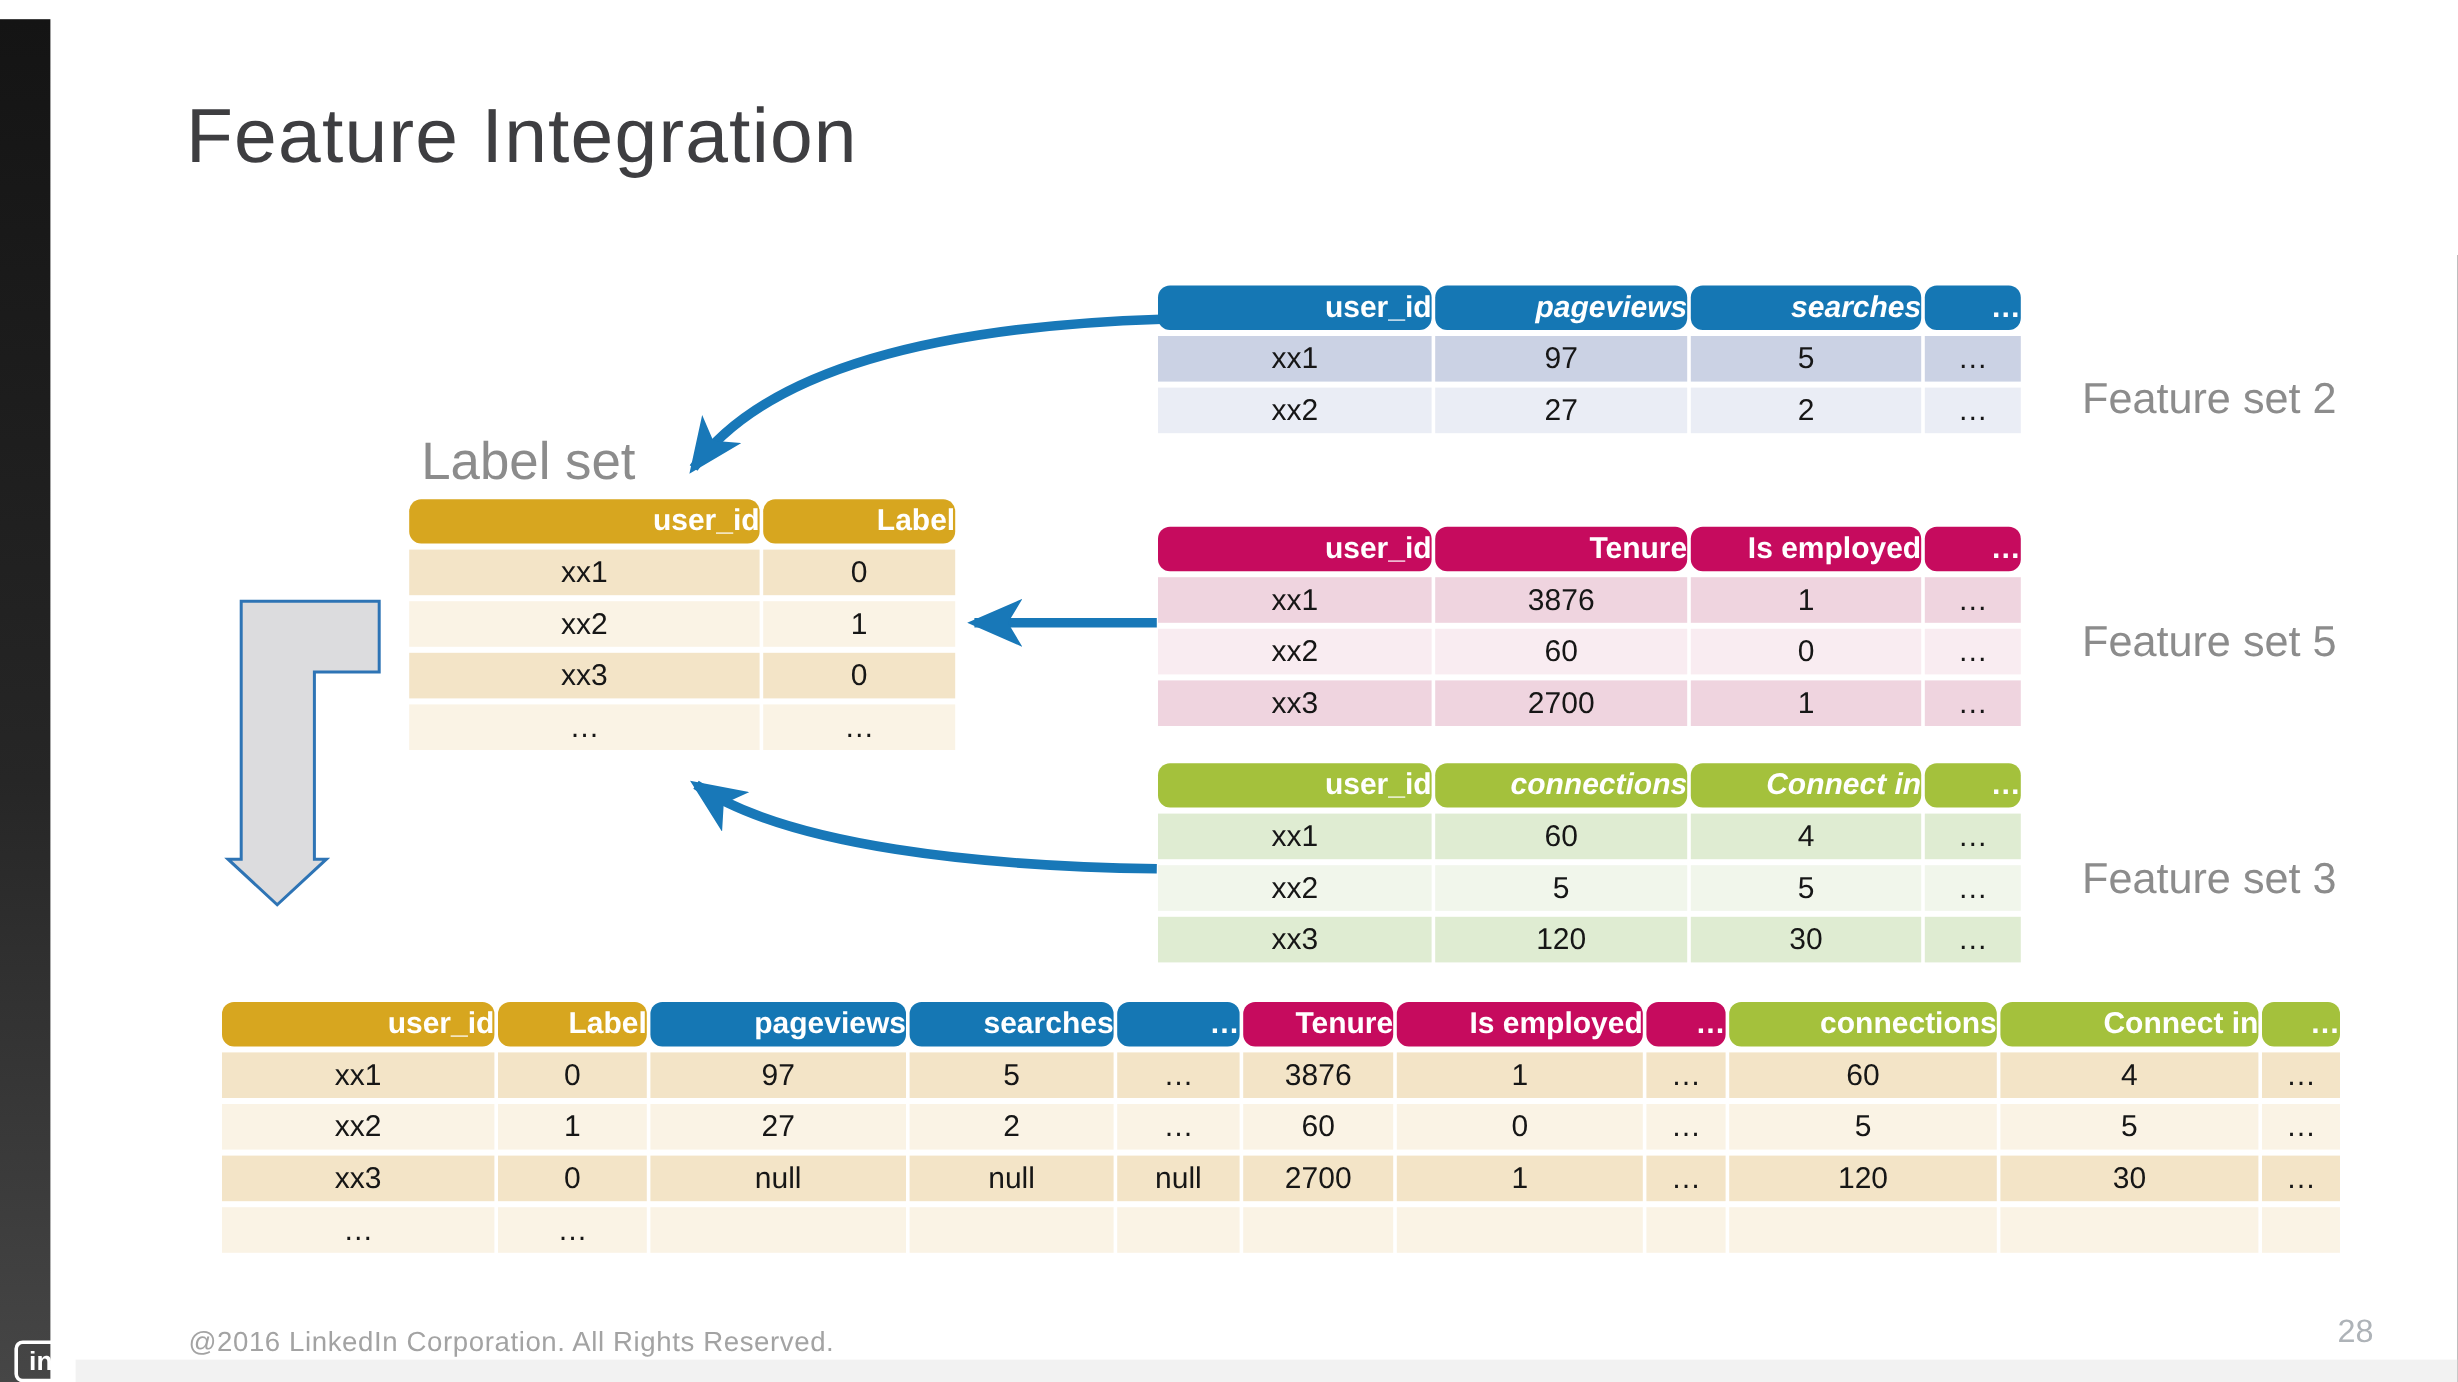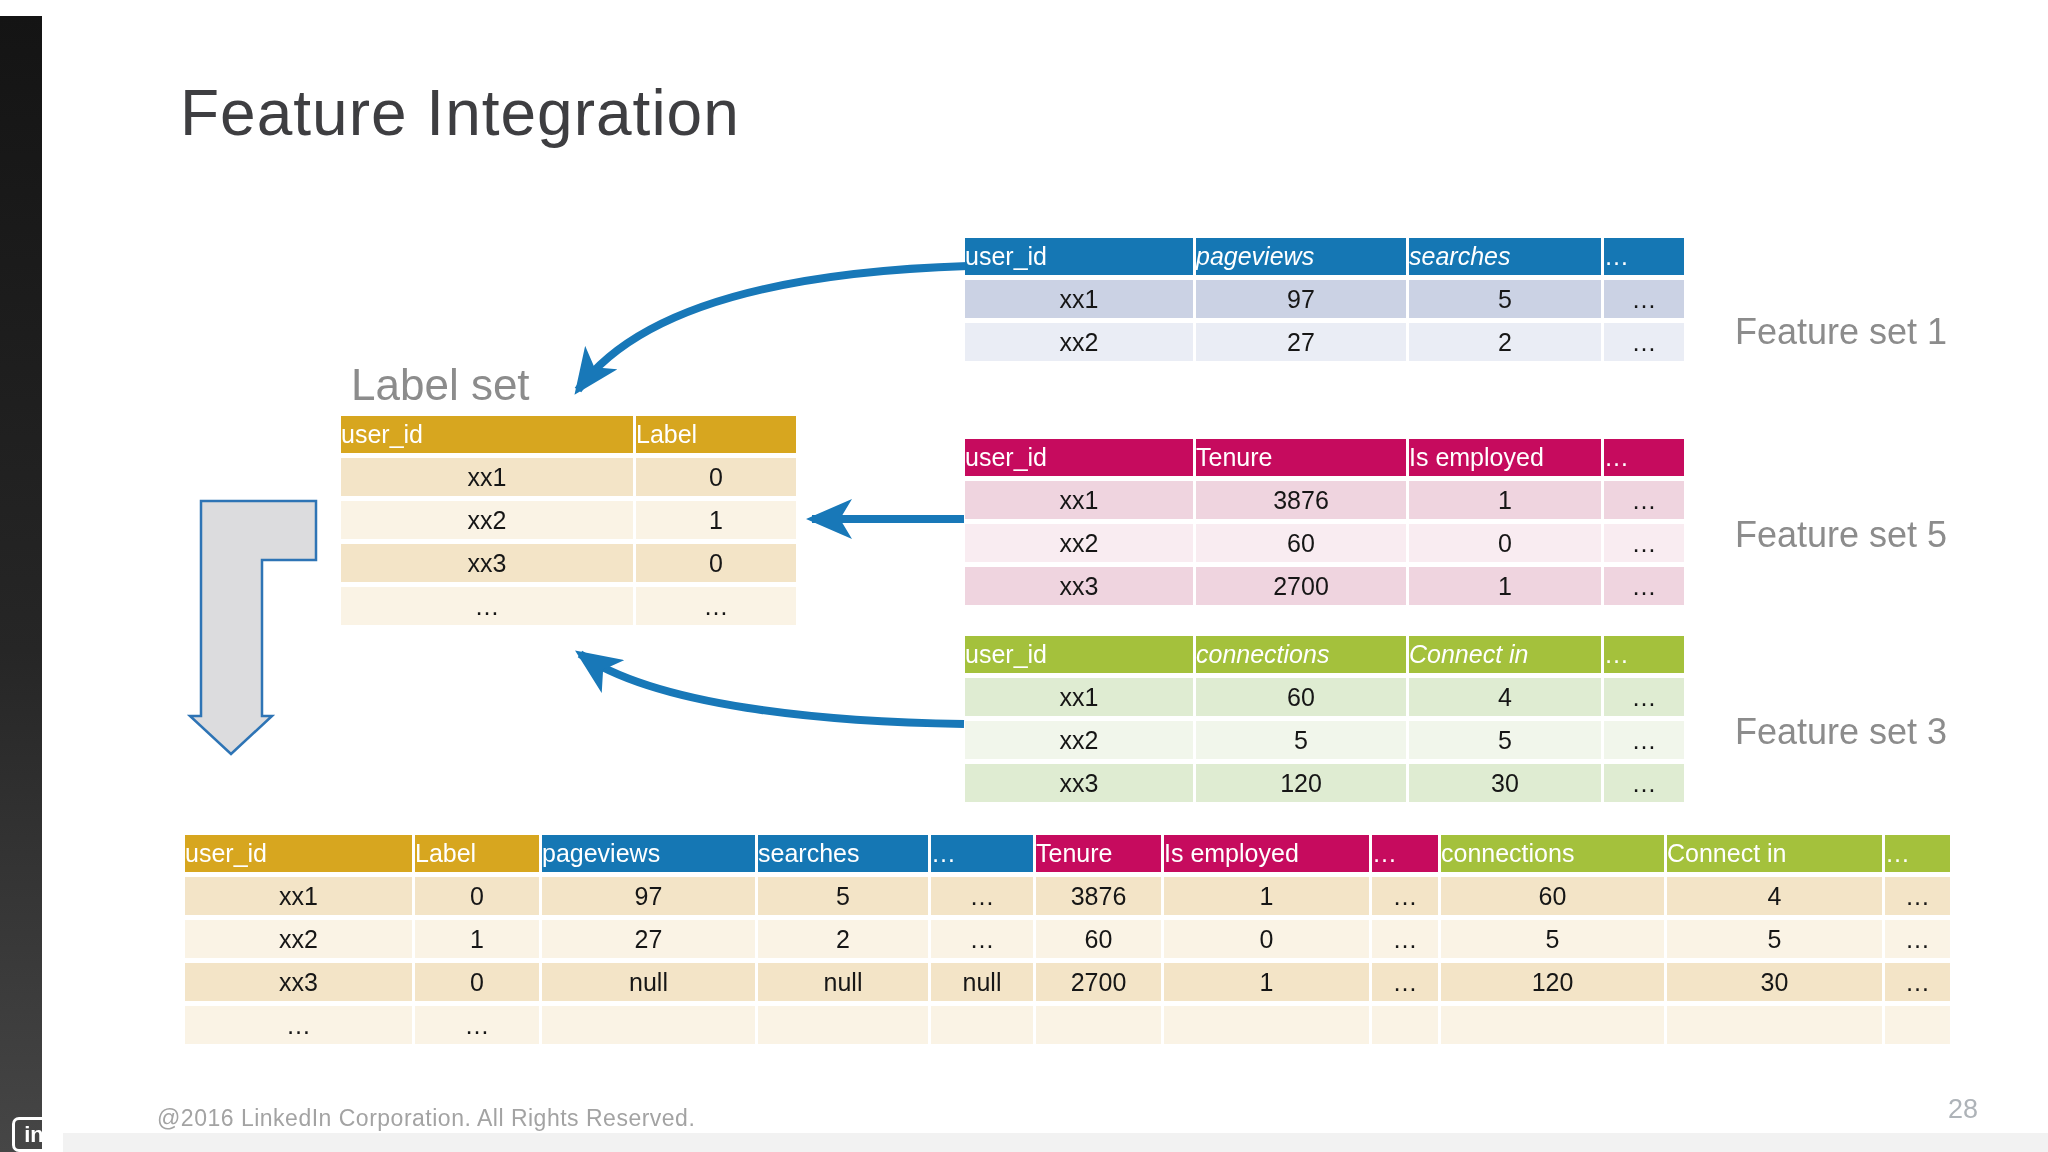--- a/index.html
+++ b/index.html
@@ -13,40 +13,40 @@
     z-index:3;
   }
   .li-logo{
     position:absolute;left:12px;top:1101px;width:38px;height:29px;
     border:3px solid #ffffff;border-radius:7px;color:#ffffff;
     display:flex;align-items:center;justify-content:center;
     font-size:22px;font-weight:bold;letter-spacing:0px;
   }
   .title{
     position:absolute;left:155px;top:76px;font-size:64px;color:#3e3e41;
-    letter-spacing:1px;z-index:2;margin-left:25px;
+    letter-spacing:1px;z-index:2;
   }
   .caption{position:absolute;color:#8c8c8c;z-index:2;white-space:nowrap;}
   .cap-labelset{left:351px;top:360px;font-size:44px;}
   .cap-fs{font-size:36px;left:1735px;}
   .cap-fs1{top:311px;}
   .cap-fs2{top:514px;}
   .cap-fs3{top:711px;text-align:right;}
   .footer{
     position:absolute;left:157px;top:1093px;font-size:23px;color:#a3a3a3;
     letter-spacing:0.5px;z-index:4;margin-top:12px;
   }
   .pagenum{position:absolute;left:1948px;top:1094px;font-size:27px;color:#aeb3b8;z-index:4;}
   .bottom-strip{position:absolute;left:63px;top:1133px;width:1985px;height:19px;background:#f2f2f2;z-index:1;}
 
   .arrow-layer{position:absolute;left:0;top:0;z-index:1;pointer-events:none;}
 
   .tbl{position:absolute;z-index:2;}
   .tbl table{border-collapse:separate;border-spacing:3px 5px;table-layout:fixed;}
-  .tbl th{height:37px;padding:0;font-size:25px;font-weight:normal;color:#ffffff;text-align:left;overflow:hidden;white-space:nowrap;}
+  .tbl th{height:37px;padding:0;font-size:25px;font-weight:bold;color:#ffffff;text-align:right;overflow:hidden;white-space:nowrap;border-radius:10px;}
   .tbl td{height:38px;padding:0;font-size:25px;color:#161616;text-align:center;overflow:hidden;white-space:nowrap;}
   .it{font-style:italic;}
   
   .rt-gold-0{background:#f3e4c7;}    .rt-gold-1{background:#faf3e5;}
   .rt-blue-0{background:#cbd2e4;}    .rt-blue-1{background:#eaedf5;}
   .rt-magenta-0{background:#efd4df;} .rt-magenta-1{background:#f9ecf1;}
   .rt-green-0{background:#dfecd2;}   .rt-green-1{background:#f1f6eb;}
 
   .pos-labelset{left:338px;top:411px;}
   .pos-fs1{left:962px;top:233px;}
@@ -73,21 +73,21 @@
 
   <div class="sidebar">
     <div class="li-logo">
       <span>in</span>
     </div>
   </div>
 
   <div class="title">Feature Integration</div>
 
   <div class="caption cap-labelset">Label set</div>
-  <div class="caption cap-fs cap-fs1">Feature set 1</div>
+  <div class="caption cap-fs cap-fs1">Feature set 2</div>
   <div class="caption cap-fs cap-fs2">Feature set 5</div>
   <div class="caption cap-fs cap-fs3">Feature set 3</div>
 
   <div class="tbl pos-labelset">
       <table>
         <colgroup>
           <col style="width: 292px;">
           <col style="width: 160px;">
         </colgroup>
         <thead>

